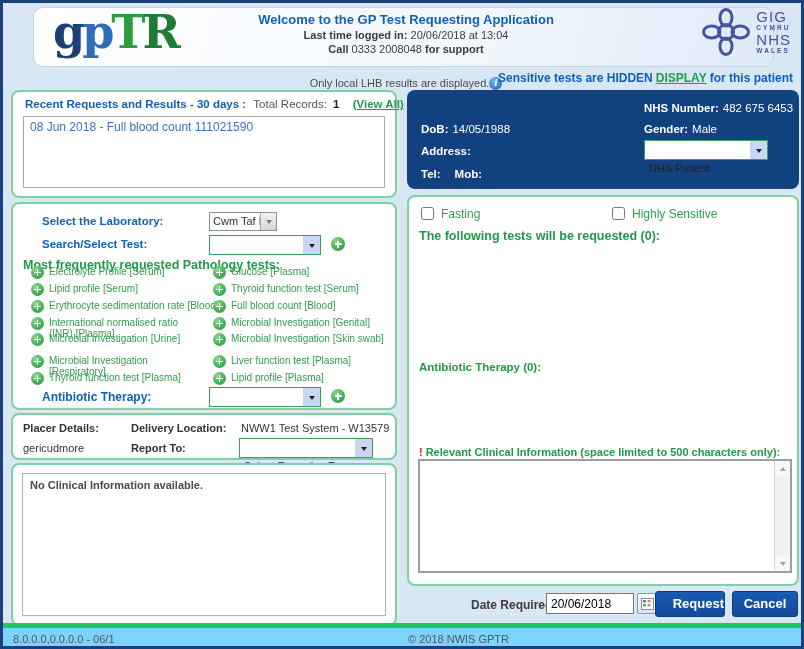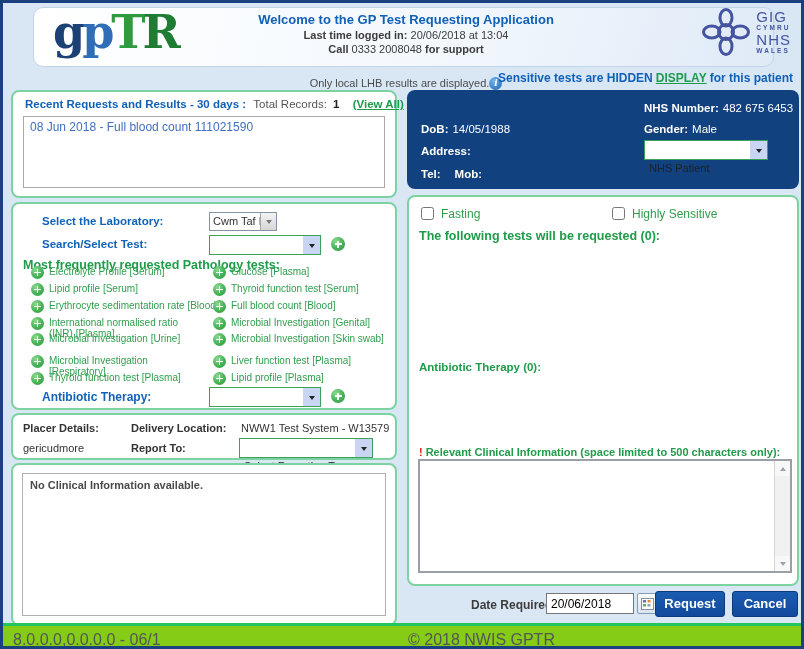--- a/index.html
+++ b/index.html
@@ -122,26 +122,26 @@
   .date-input { position:absolute; left:543px; top:590px; width:88px; height:21px;
                 border:1px solid #767676; font-size:12px; padding:2px 4px;
                 font-family:"Liberation Sans", sans-serif; }
   .cal-btn { position:absolute; left:634px; top:590px; width:21px; height:21px;
              border:1px solid #7f9db9; border-radius:2px; cursor:pointer;
              background:linear-gradient(#fdfdfd,#d9e4f0);
              display:flex; align-items:center; justify-content:center; }
   .btn { position:absolute; height:26px; color:#fff; font-weight:bold; font-size:13px;
          text-align:center; line-height:24px; border:1px solid #0d3a7d; border-radius:3px;
          background:linear-gradient(#1a5cb0,#12499c); cursor:pointer; }
-  #btn-request { left:652px; top:588px; width:70px; }
+  #btn-request { left:652px; top:588px; width:70px;text-align:right; }
   #btn-cancel  { left:729px; top:588px; width:66px; }
 
   
   .footer { position:absolute; left:0; right:0; bottom:0; height:23px;
-            background:#84cc16; border-top:3px solid #22c55e; font-size:16px; color:#555; }
+            background:#7dd3fc; border-top:5px solid #22c55e; font-size:11px; color:#555; }
   .footer .ver  { position:absolute; left:10px; top:5px; }
   .footer .copy { position:absolute; left:405px; top:5px; }
 </style>
 </head>
 <body>
 
 <div id="app">
 
   <div class="banner"></div>
 

